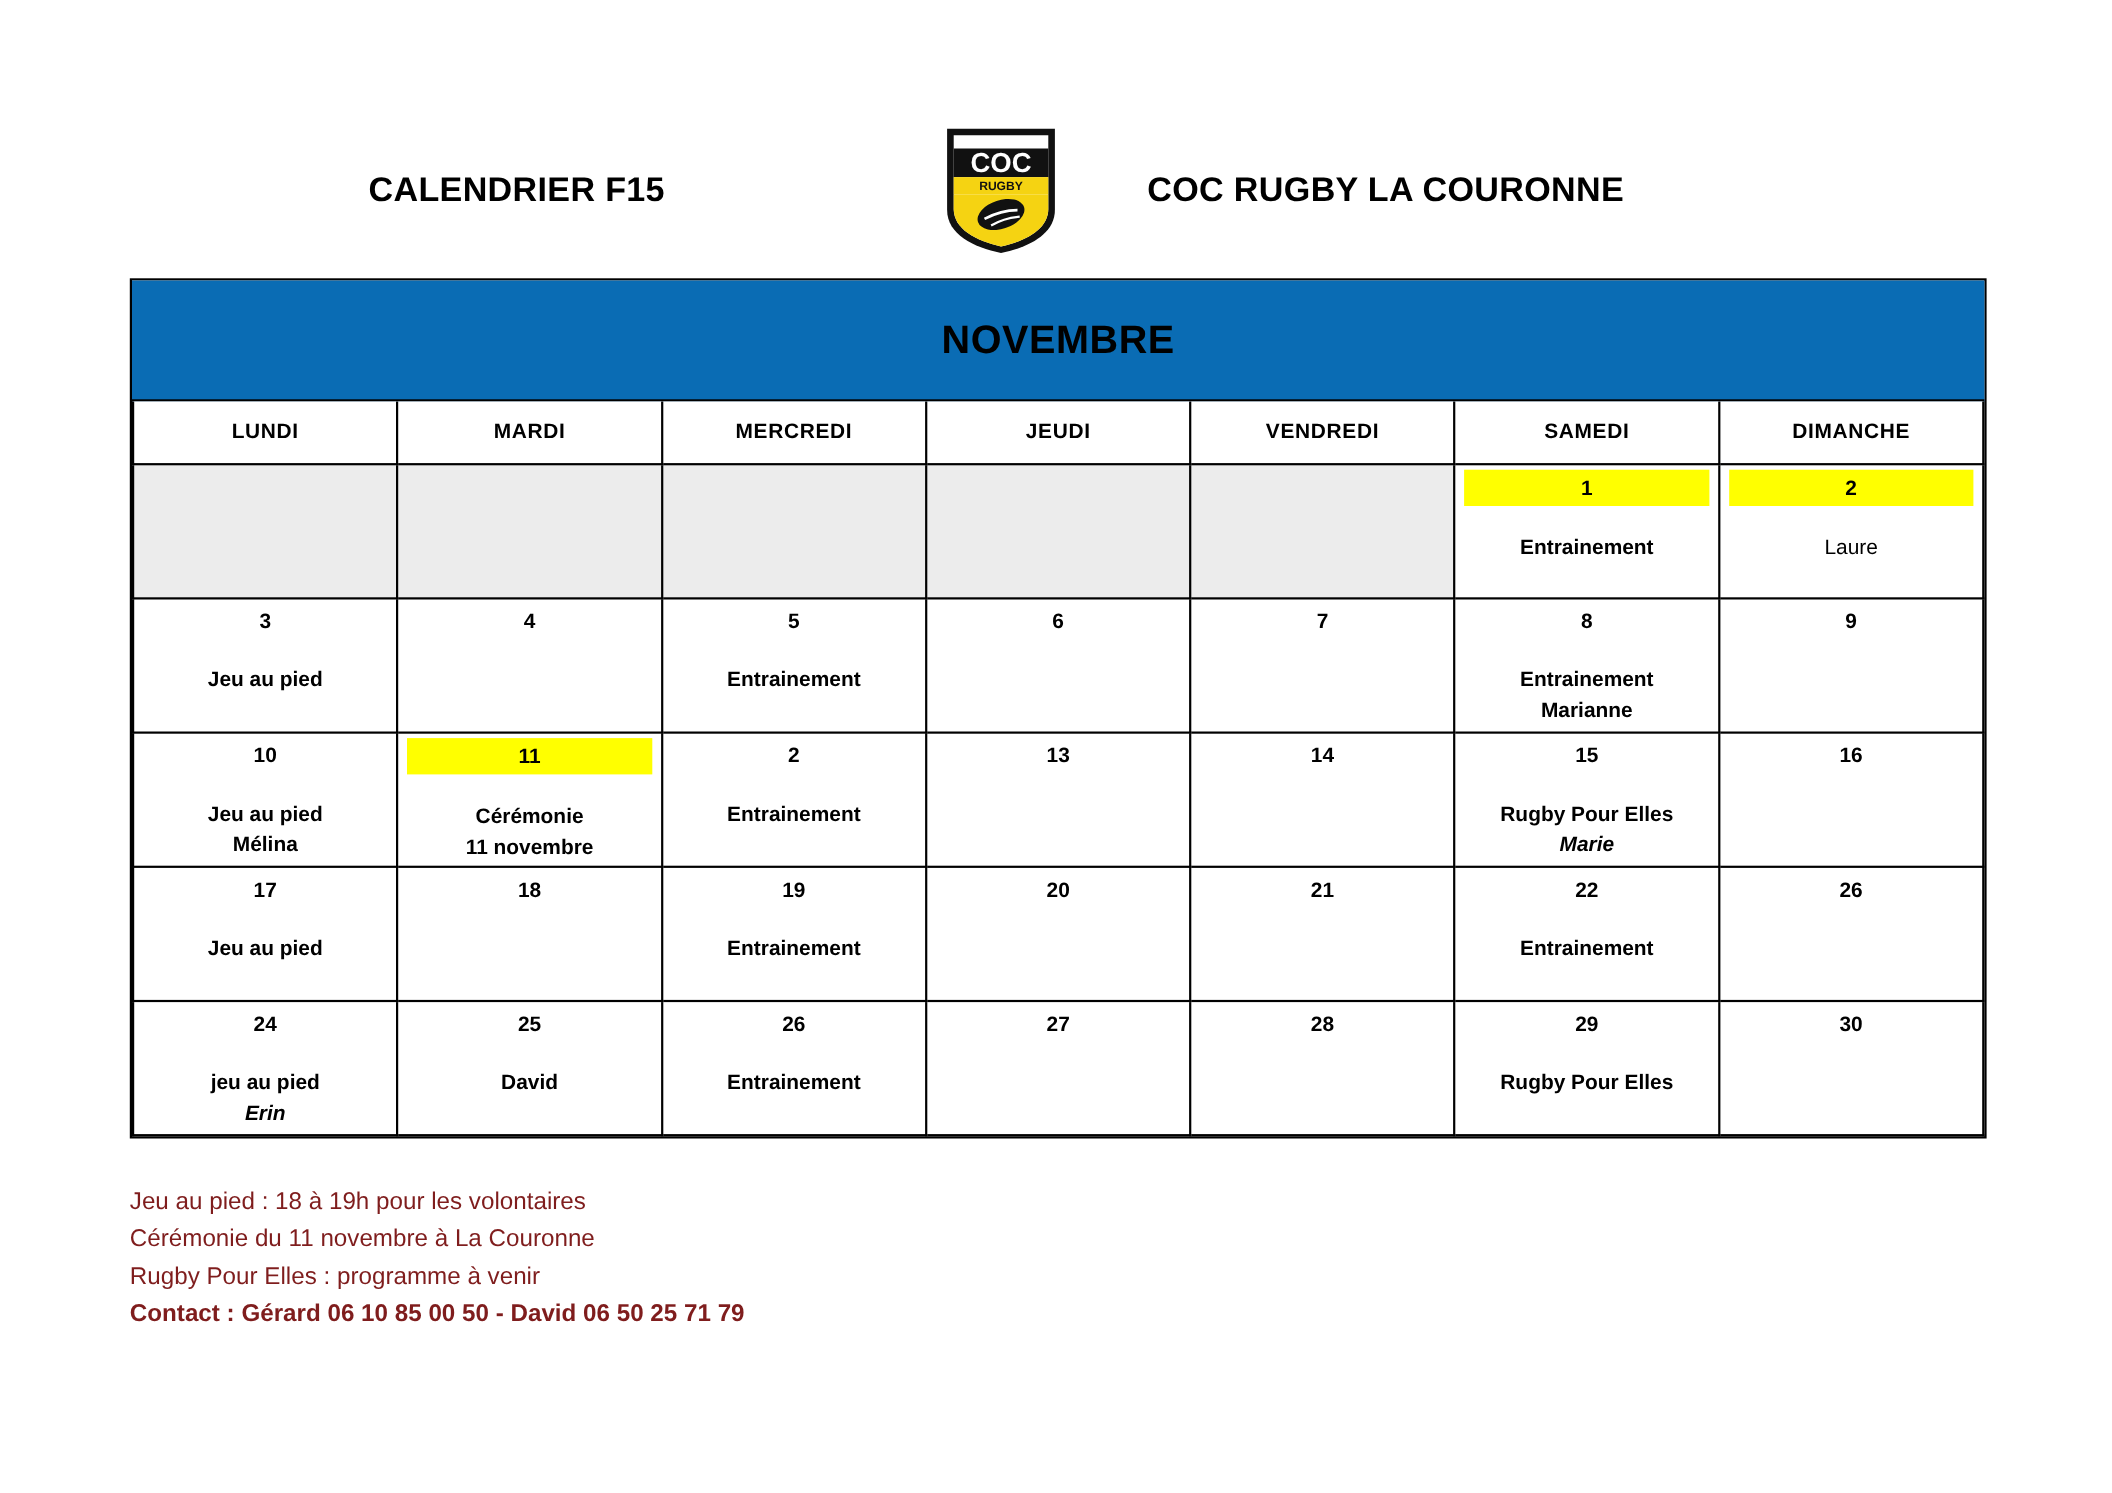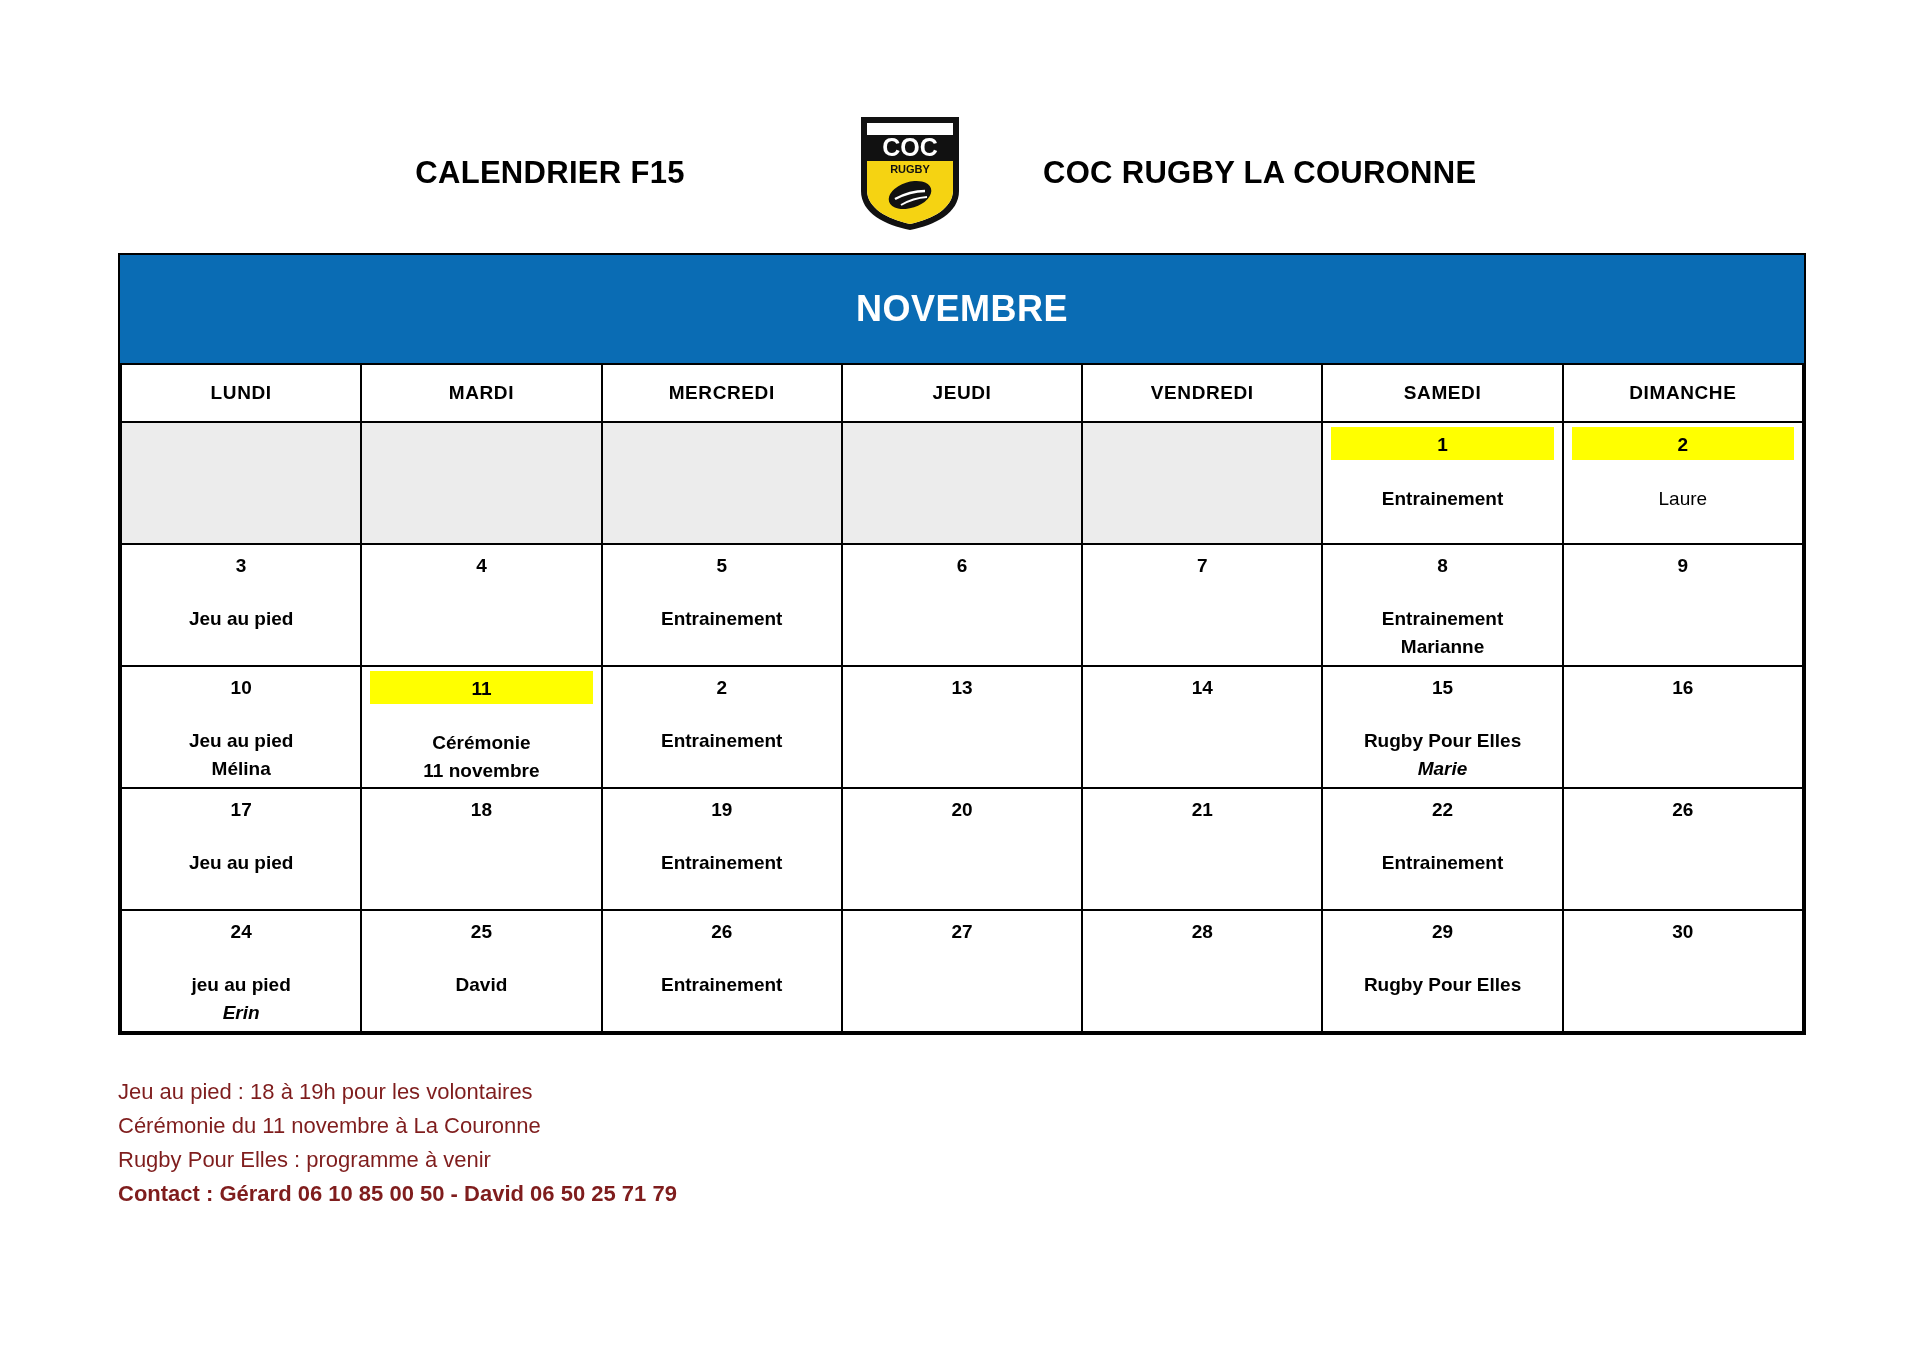--- a/index.html
+++ b/index.html
@@ -33,21 +33,21 @@
     display: flex;
     align-items: center;
     justify-content: center;
   }
   .header-left {
     font-size: 31px;
     font-weight: bold;
     letter-spacing: 0.3px;
     white-space: nowrap;
     width: 520px;
-    text-align: center;
+    text-align: left;
     padding-right: 90px;
     box-sizing: border-box;
   }
   .header-right {
     font-size: 31px;
     font-weight: bold;
     letter-spacing: 0.3px;
     white-space: nowrap;
     width: 620px;
     text-align: left;
@@ -69,21 +69,21 @@
     position: absolute;
     left: 118px;
     top: 253px;
     width: 1688px;
     border: 2px solid #000000;
     box-sizing: border-box;
     background: #ffffff;
   }
   .month-banner {
     background: #0a6cb4;
-    color: #ffffff;
+    color: #000000;
     font-size: 36px;
     font-weight: bold;
     text-align: center;
     letter-spacing: 0.5px;
     height: 108px;
     line-height: 108px;
     border-bottom: 2px solid #000000;
   }
   table.grid {
     width: 100%;

